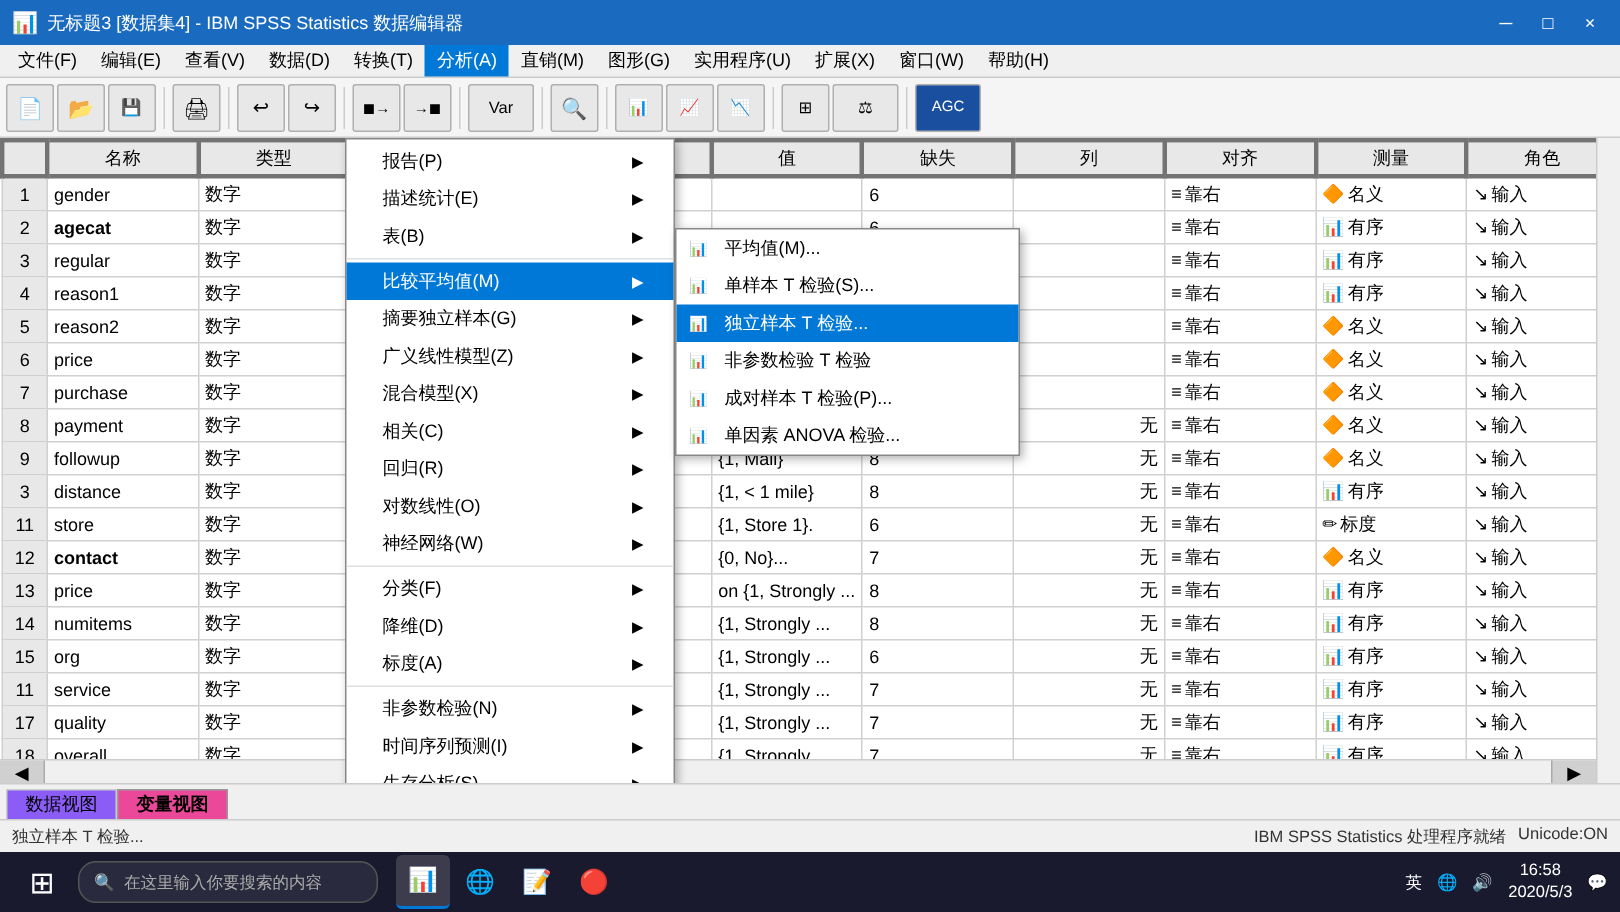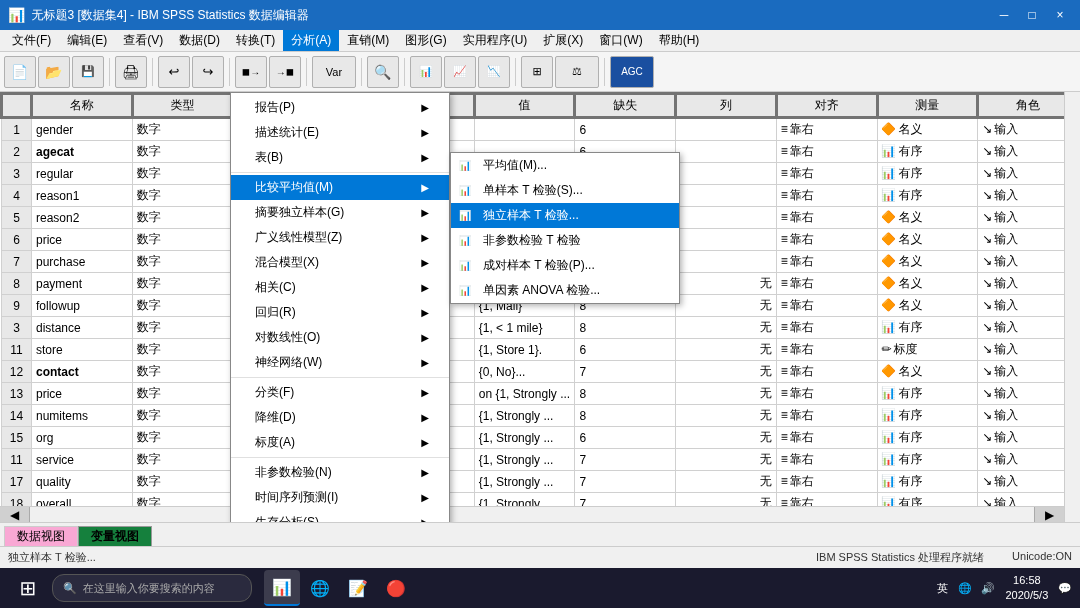--- a/index.html
+++ b/index.html
@@ -126,48 +126,48 @@
       background: #f0f0f0;
       border-top: 1px solid #ccc;
       display: flex;
       align-items: flex-end;
       padding: 0 4px;
     }
     .tab-btn {
       padding: 2px 12px;
       border: 1px solid #ccc;
       border-bottom: none;
-      background: #f9a8d4;
+      background: #8b5cf6;
       cursor: pointer;
       font-size: 12px;
       height: 20px;
       display: flex;
       align-items: center;
     }
     .tab-btn.active {
-      background: #15803d;
+      background: #ec4899;
       border-color: #999;
       font-weight: bold;
       margin-top: 40px;
     }
 
     
     #statusbar {
       height: 22px;
       background: #f0f0f0;
       border-top: 1px solid #ccc;
       display: flex;
       align-items: center;
       padding: 0 8px;
       font-size: 11px;
       color: #333;
       justify-content: space-between;
     }
     #statusbar .status-left { flex: 1; }
-    #statusbar .status-right { display: flex; gap: 28px; }
+    #statusbar .status-right { display: flex; gap: 8px; }
 
     
     #taskbar {
       position: absolute;
       bottom: 0;
       left: 0;
       right: 0;
       height: 40px;
       background: #1a1a2e;
       display: flex;

